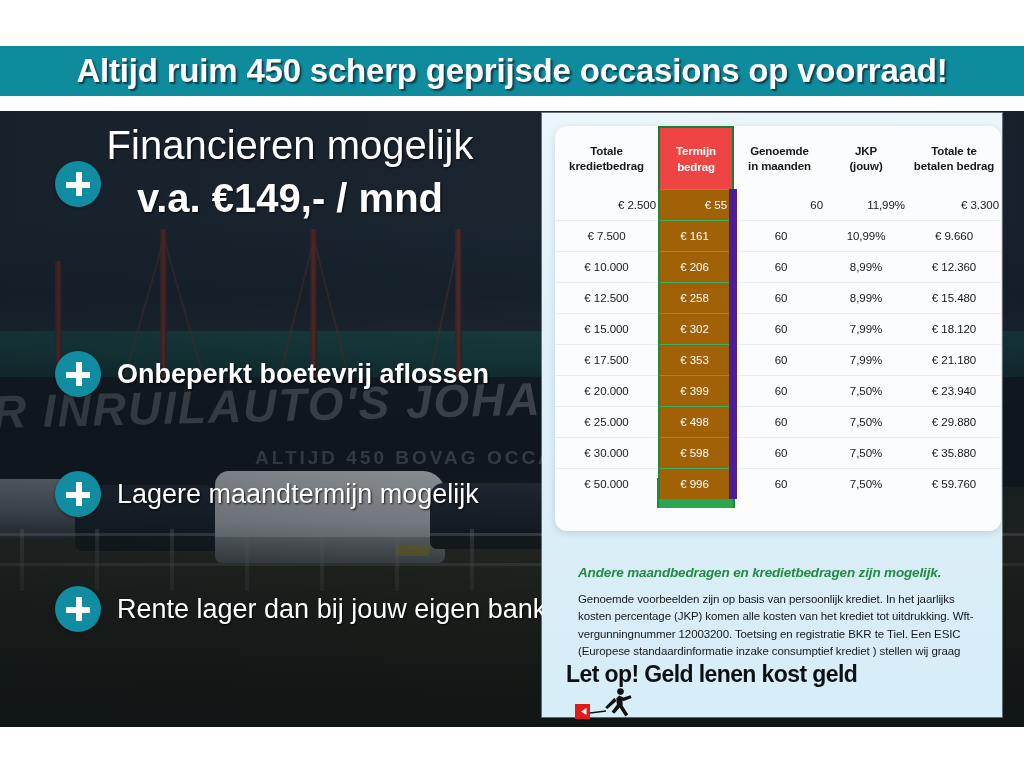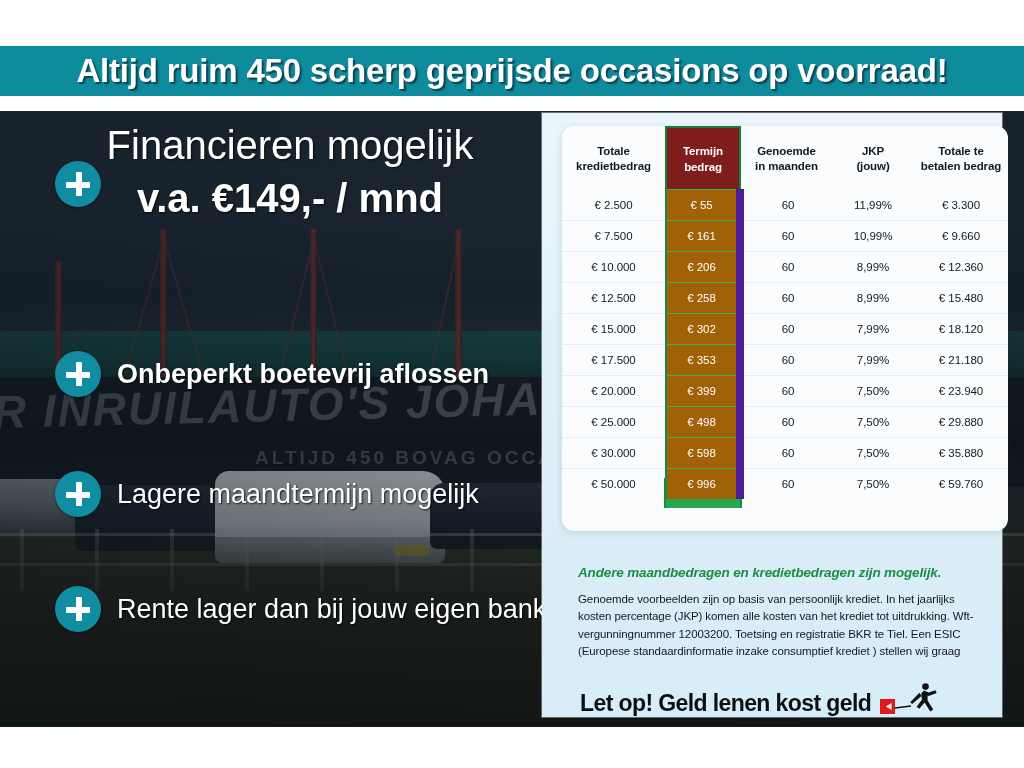--- a/index.html
+++ b/index.html
@@ -240,21 +240,20 @@
 
   
   .table-card {
     position: absolute;
     left: 13px; top: 13px;
     width: 446px; height: 405px;
     background: #fafcfd;
     border-radius: 12px;
     box-shadow: 0 2px 7px rgba(30,60,80,.16);
     overflow: visible;
-    margin-left: 7px;
   }
   table.rate-table {
     width: 446px;
     border-collapse: collapse;
     table-layout: fixed;
     position: relative;
     z-index: 2;
   }
   table.rate-table col.c1 { width: 104px; }
   table.rate-table col.c2 { width: 74px; }
@@ -273,25 +272,25 @@
     text-align: center;
   }
   table.rate-table td {
     font-size: 11.5px;
     color: #14191d;
     text-align: center;
     padding: 9px 2px;
     letter-spacing: -0.05px;
     border-top: 1px solid #e7eef2;
   }
-  table.rate-table tbody tr:first-child td { border-top: none; }
+  table.rate-table tbody tr:first-child td { border-top: none; text-align: right; }
 
   
   .hl-head {
-    background: #7f1d1d;
+    background: #ef4444;
     color: #ffffff !important;
     border-left: 2px solid #128036;
     border-right: 2px solid #128036;
     border-top: 2px solid #128036;
     border-radius: 3px 3px 0 0;
   }
   td.hl-cell {
     background: #a16207;
     color: #ffffff !important;
     border-left: 2px solid #1c8a3d;
@@ -323,23 +322,24 @@
     letter-spacing: -0.1px;
   }
 
   
   .warn-bar {
     position: absolute;
     left: 0; bottom: 0;
     width: 460px; height: 56px;
     background: #d7eef8;
     display: flex;
-    align-items: flex-end;
-    padding-left: 38px;
+    align-items: flex-start;
+    padding-left: 24px;
     box-sizing: border-box;
+    flex-direction: column;
   }
   .warn-bar .warn-text {
     font-size: 23px;
     font-weight: bold;
     color: #0c1013;
     letter-spacing: -0.6px;
     white-space: nowrap;
   }
   .afm-logo {
     position: relative;

